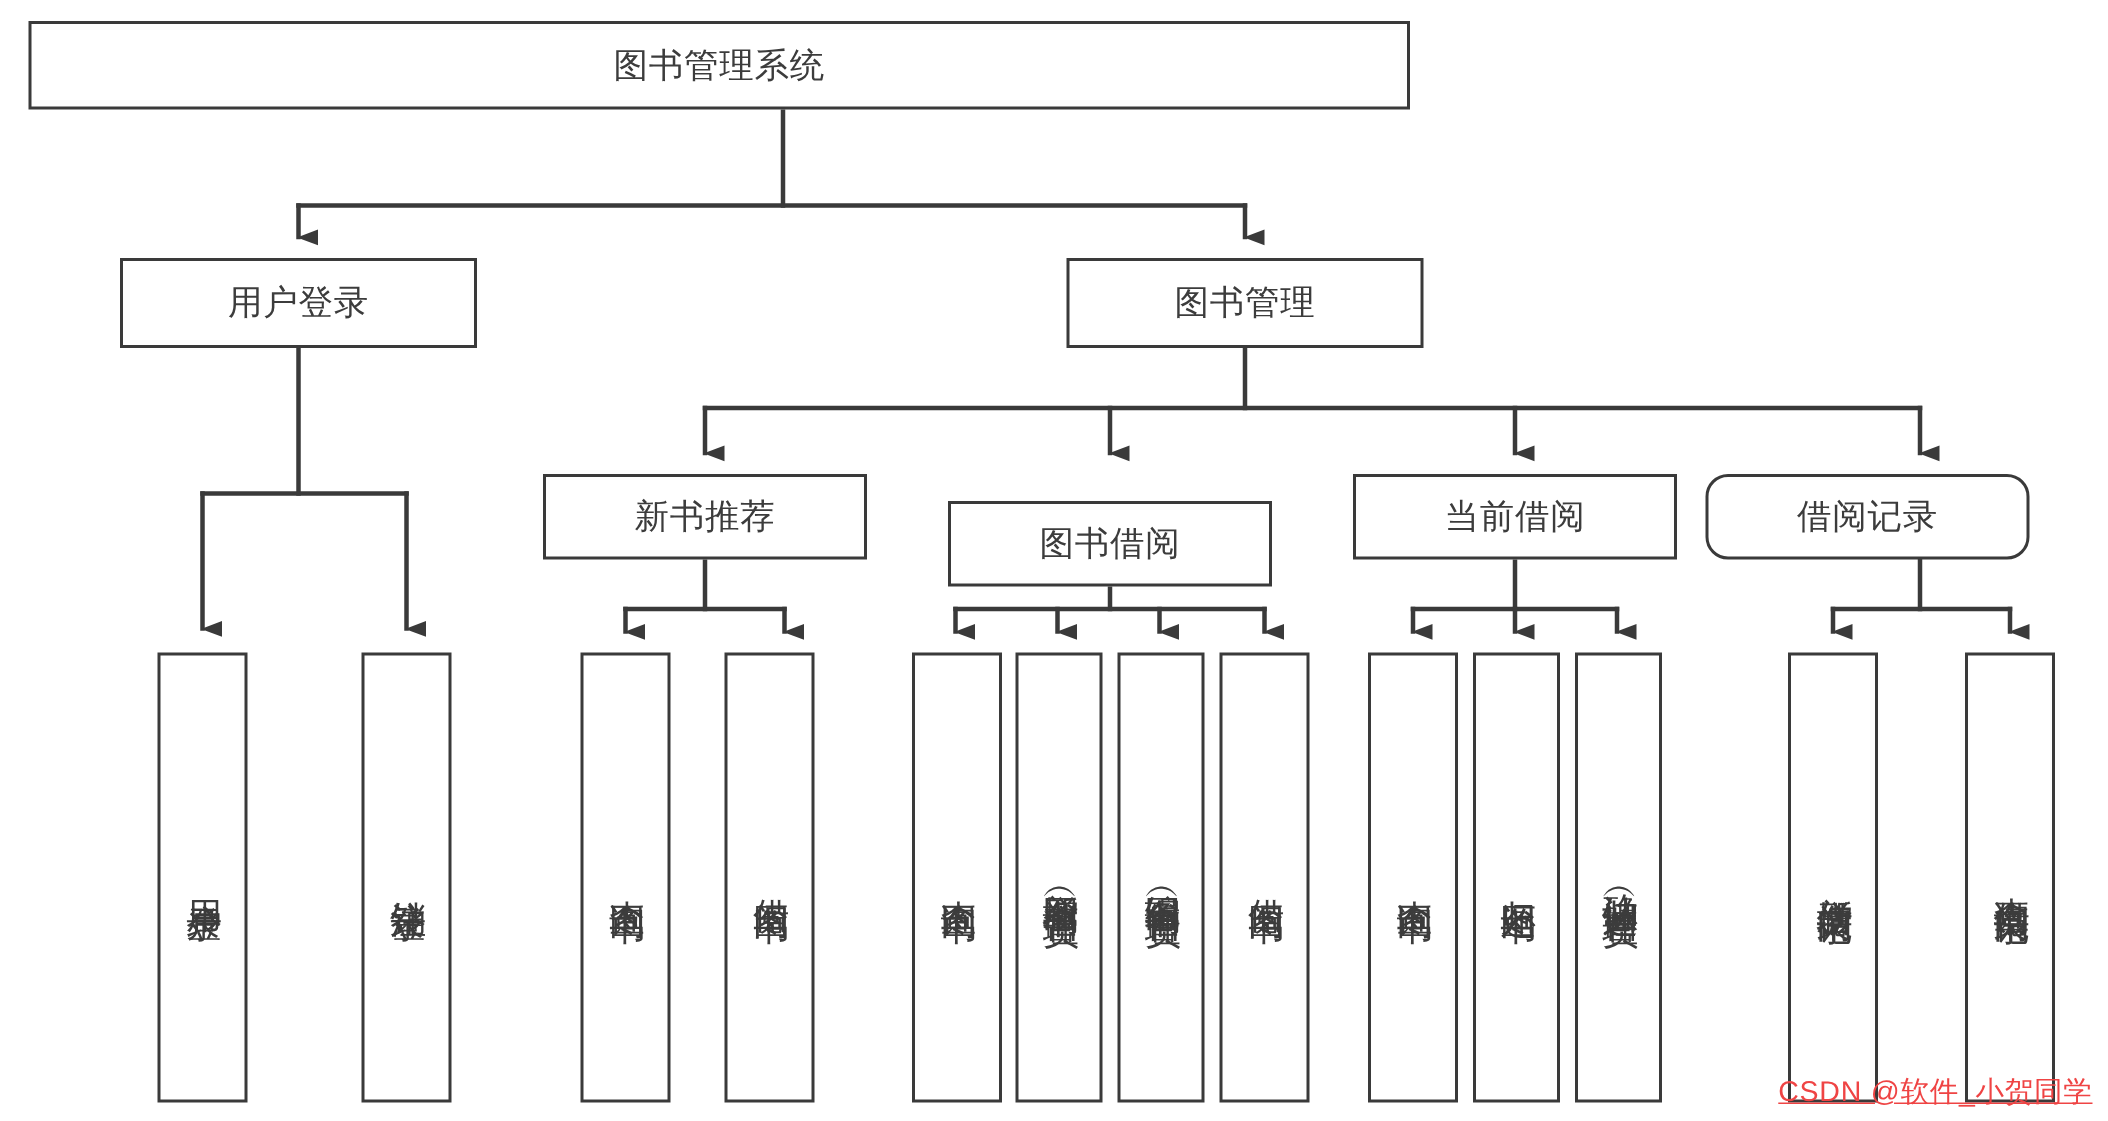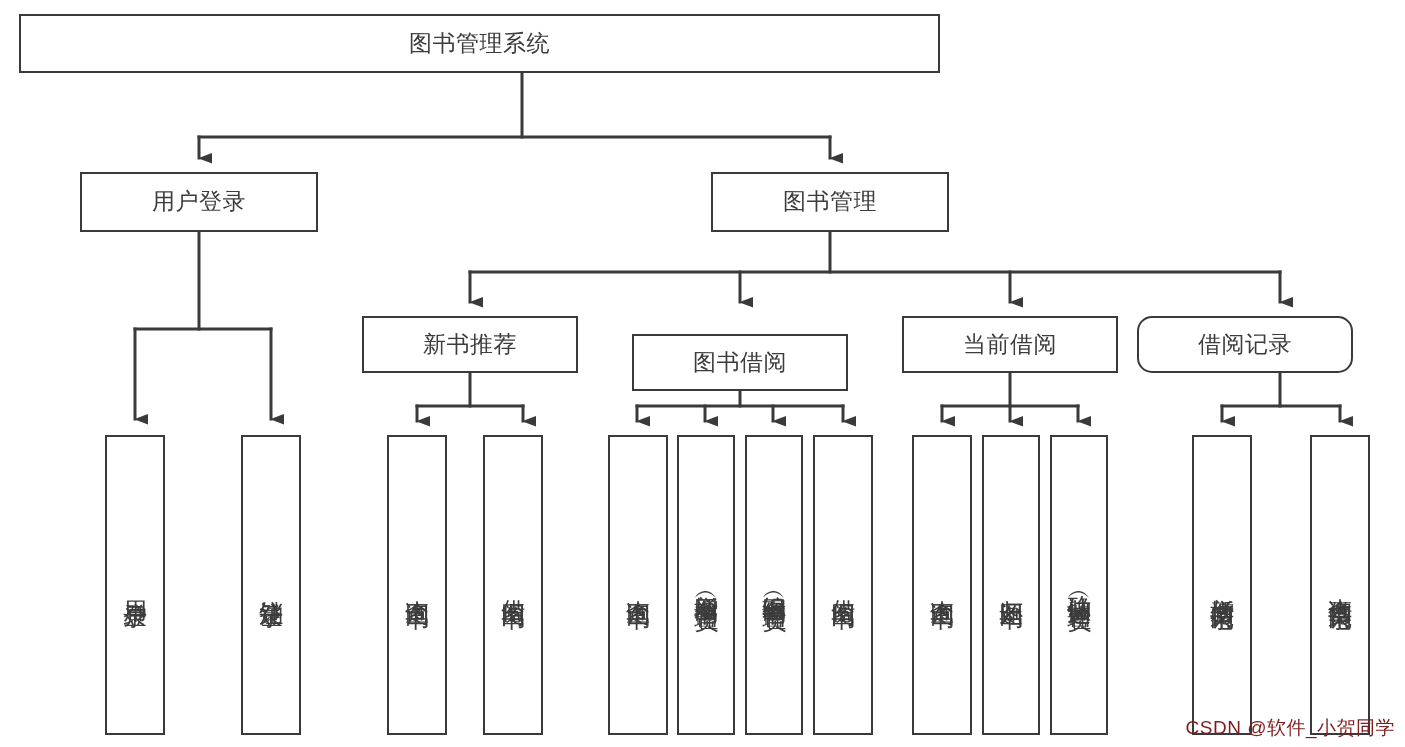--- a/index.html
+++ b/index.html
@@ -55,24 +55,25 @@
     font-size:24px;
     line-height:1.02;
     letter-spacing:2px;
     max-height:100%;
   }
   .watermark{
     position:absolute;
     right:10px;
     bottom:6px;
     font-size:19px;
-    color:#7f1d1d;
+    color:#ef4444;
     z-index:5;
     white-space:nowrap;
     letter-spacing:0.5px;
+    text-decoration:underline;
   }
 </style>
 </head>
 <body>
 
 <div id="stage">
 
   <svg id="edges" viewBox="0 0 1405 747" xmlns="http://www.w3.org/2000/svg">
     <defs>
       <marker id="arrow" viewBox="0 0 12 14" refX="5.5" refY="13" markerWidth="12" markerHeight="14" orient="auto-start-reverse" markerUnits="userSpaceOnUse">

